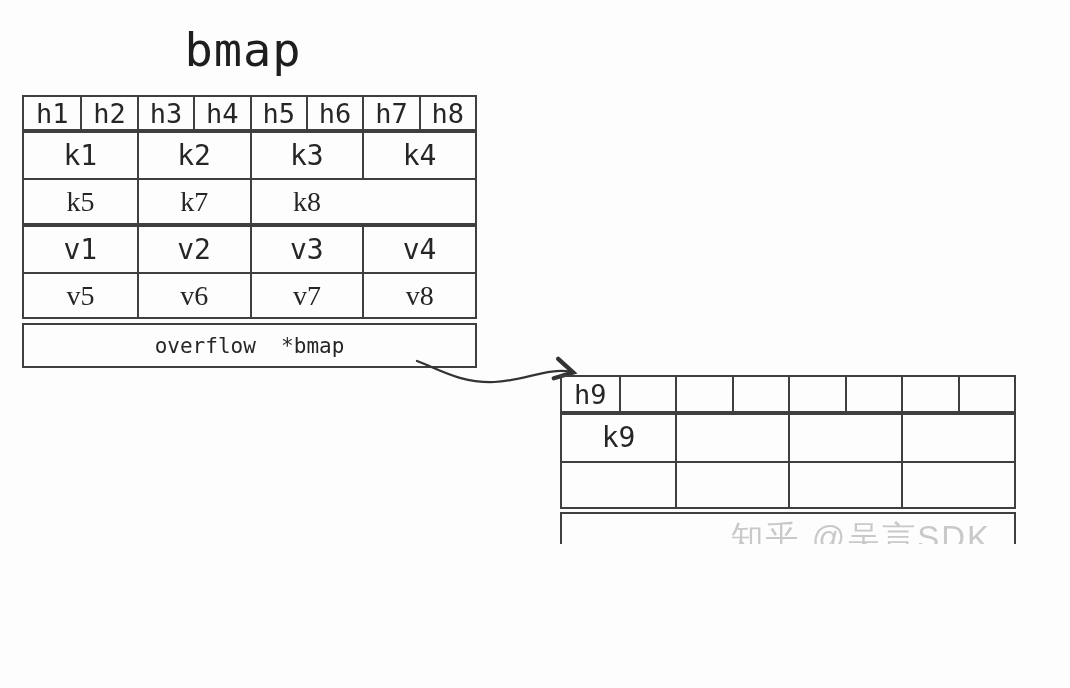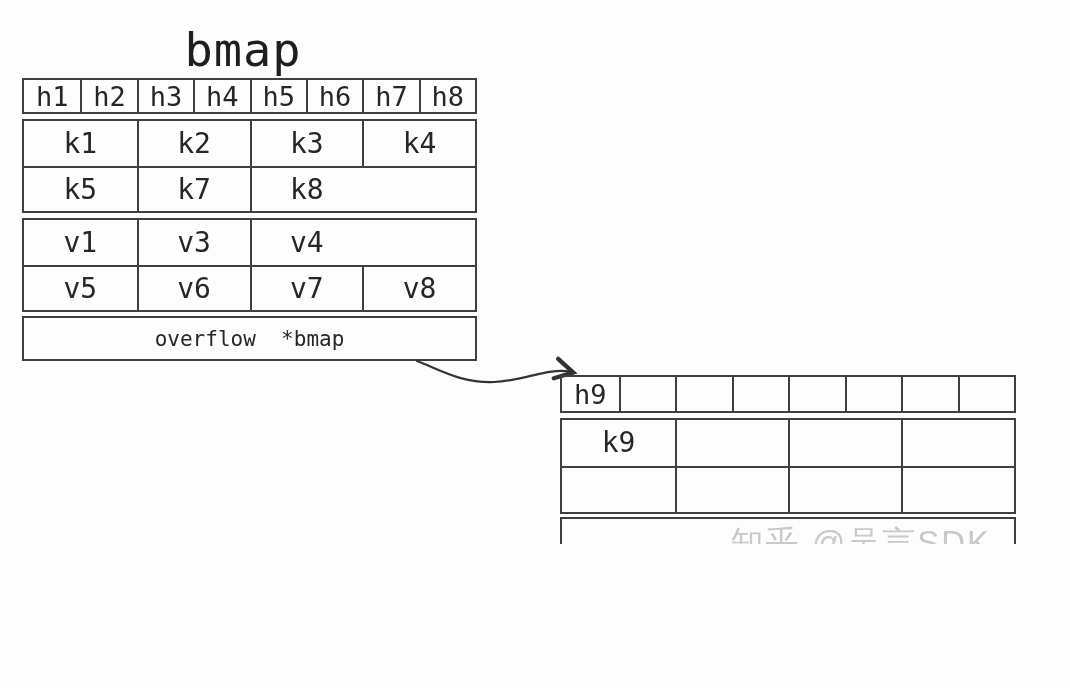--- a/index.html
+++ b/index.html
@@ -23,39 +23,39 @@
     position: absolute;
     top: 22px;
     left: 243px;
     transform: translateX(-50%);
     font-size: 47px;
     font-weight: 400;
     color: #1e1e1e;
     letter-spacing: 1px;
   }
   .bucket { position: absolute; }
-  .bucket.left  { left: 22px;  top: 78px;  width: 455px; }
+  .bucket.left  { left: 22px;  top: 95px;  width: 455px; }
   .bucket.right { left: 560px; top: 375px; width: 456px; }
 
   .box { border: 2px solid var(--line); background: transparent; }
-  .box + .box { margin-top: 5px; }
+  .box + .box { }
 
   .hrow {
     display: grid;
     grid-template-columns: repeat(8, 1fr);
     height: 36px;
   }
   .right .hrow { height: 38px; }
   .grow {
     display: grid;
     grid-template-columns: repeat(4, 1fr);
     height: 45px;
   }
   .right .grow { height: 46px; }
-  .grow + .grow { border-top: 2px solid var(--line); }
+  .grow + .grow { border-top: 2px solid var(--line); font-family: Liberation Serif, serif; }
 
   .cell {
     display: flex;
     align-items: center;
     justify-content: center;
     font-size: 28px;
     line-height: 1;
     overflow: hidden;
     white-space: pre;
   }
@@ -120,20 +120,21 @@
       <div class="grow">
         <div class="cell">k5</div>
         <div class="cell">k7</div>
         <div class="cell">k8</div>
       </div>
     </div>
 
     <div class="box">
       <div class="grow">
         <div class="cell">v1</div>
+        <div class="cell">v2</div>
         <div class="cell">v3</div>
         <div class="cell">v4</div>
       </div>
       <div class="grow">
         <div class="cell">v5</div>
         <div class="cell">v6</div>
         <div class="cell">v7</div>
         <div class="cell">v8</div>
       </div>
     </div>

